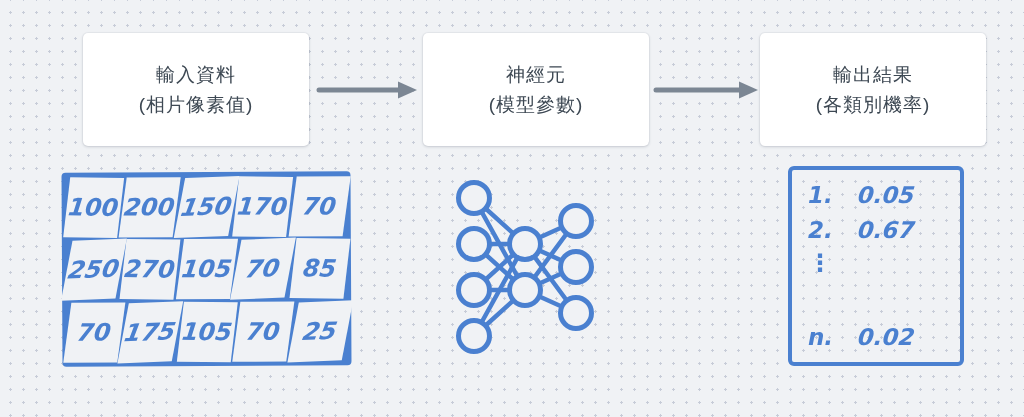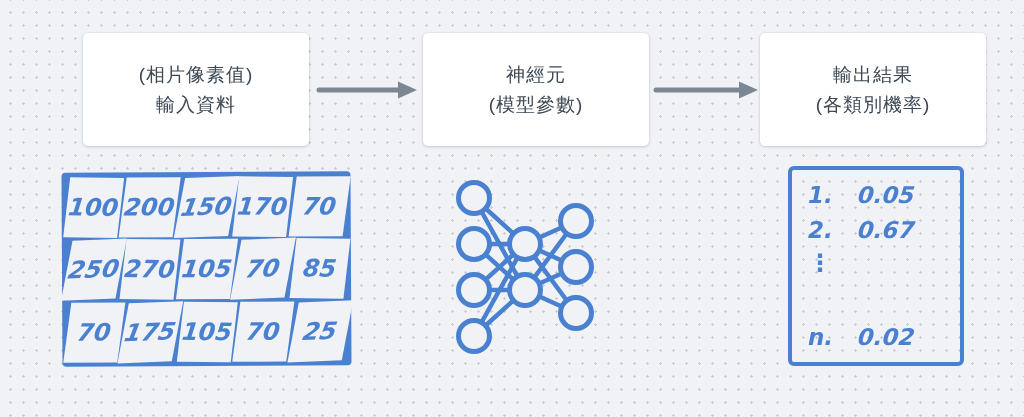--- a/index.html
+++ b/index.html
@@ -74,22 +74,22 @@
   }
   .out-row.dots .lbl { font-style: normal; font-size: 24px; letter-spacing: 0; line-height: 22px; }
   .out-row.last { margin-top: auto; margin-bottom: 2px; }
 </style>
 </head>
 <body>
 
 <div class="canvas">
 
   <div class="card" id="card-input">
+    <div class="card-line">輸入資料</div>
     <div class="card-line">(相片像素值)</div>
-    <div class="card-line">輸入資料</div>
   </div>
 
   <div class="card" id="card-output">
     <div class="card-line">輸出結果</div>
     <div class="card-line">(各類別機率)</div>
   </div>
 
   <div class="card" id="card-neuron">
     <div class="card-line">神經元</div>
     <div class="card-line">(模型參數)</div>

